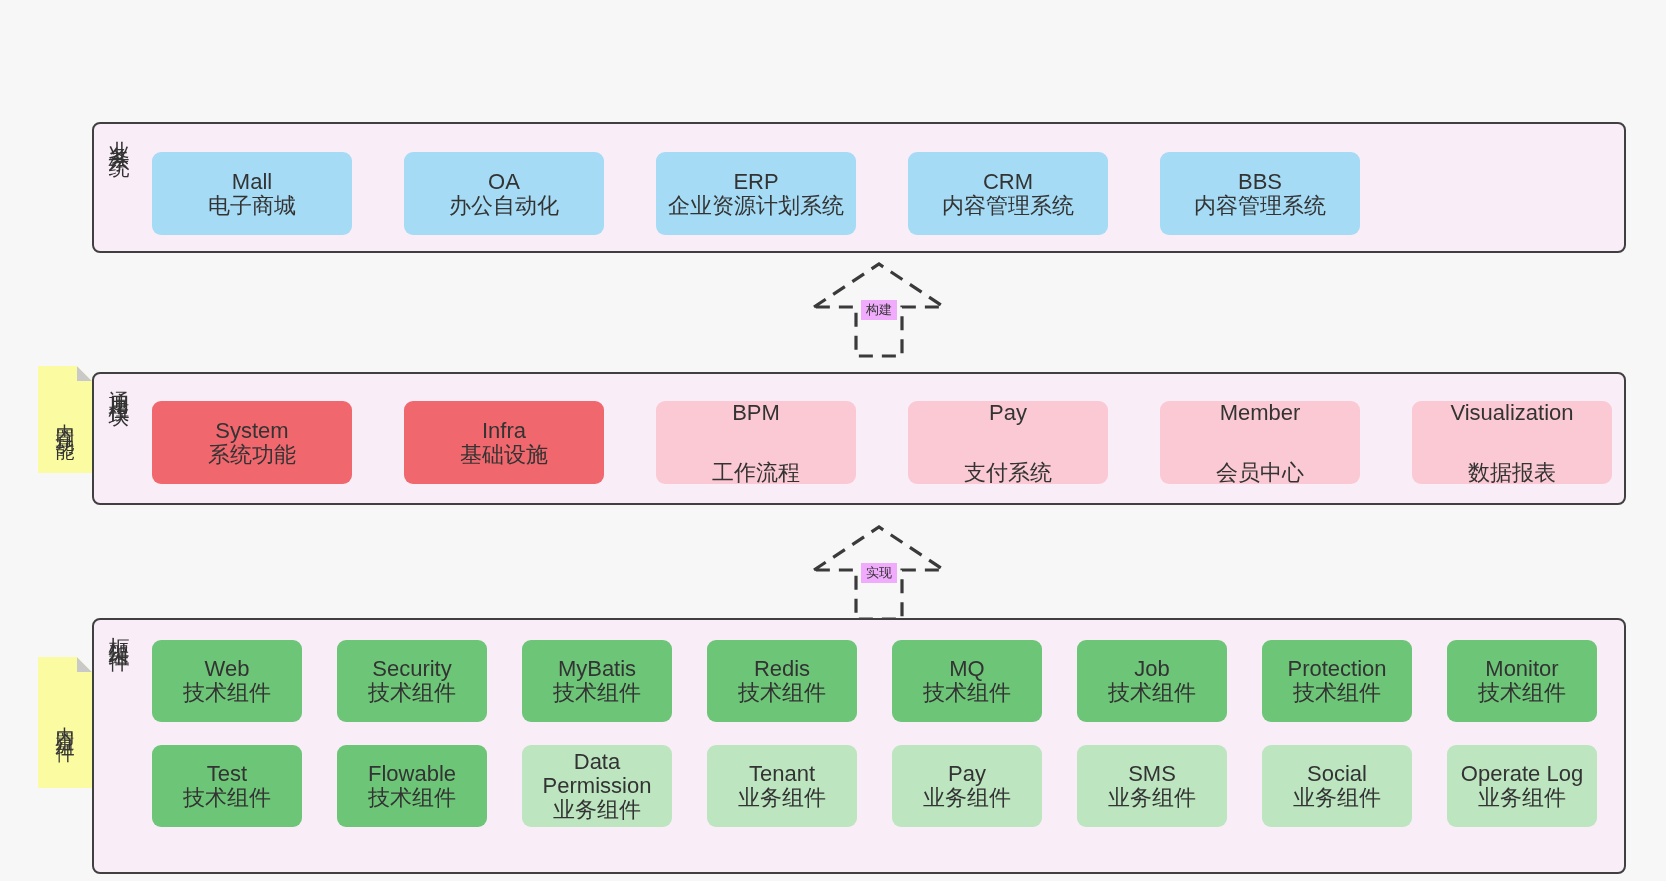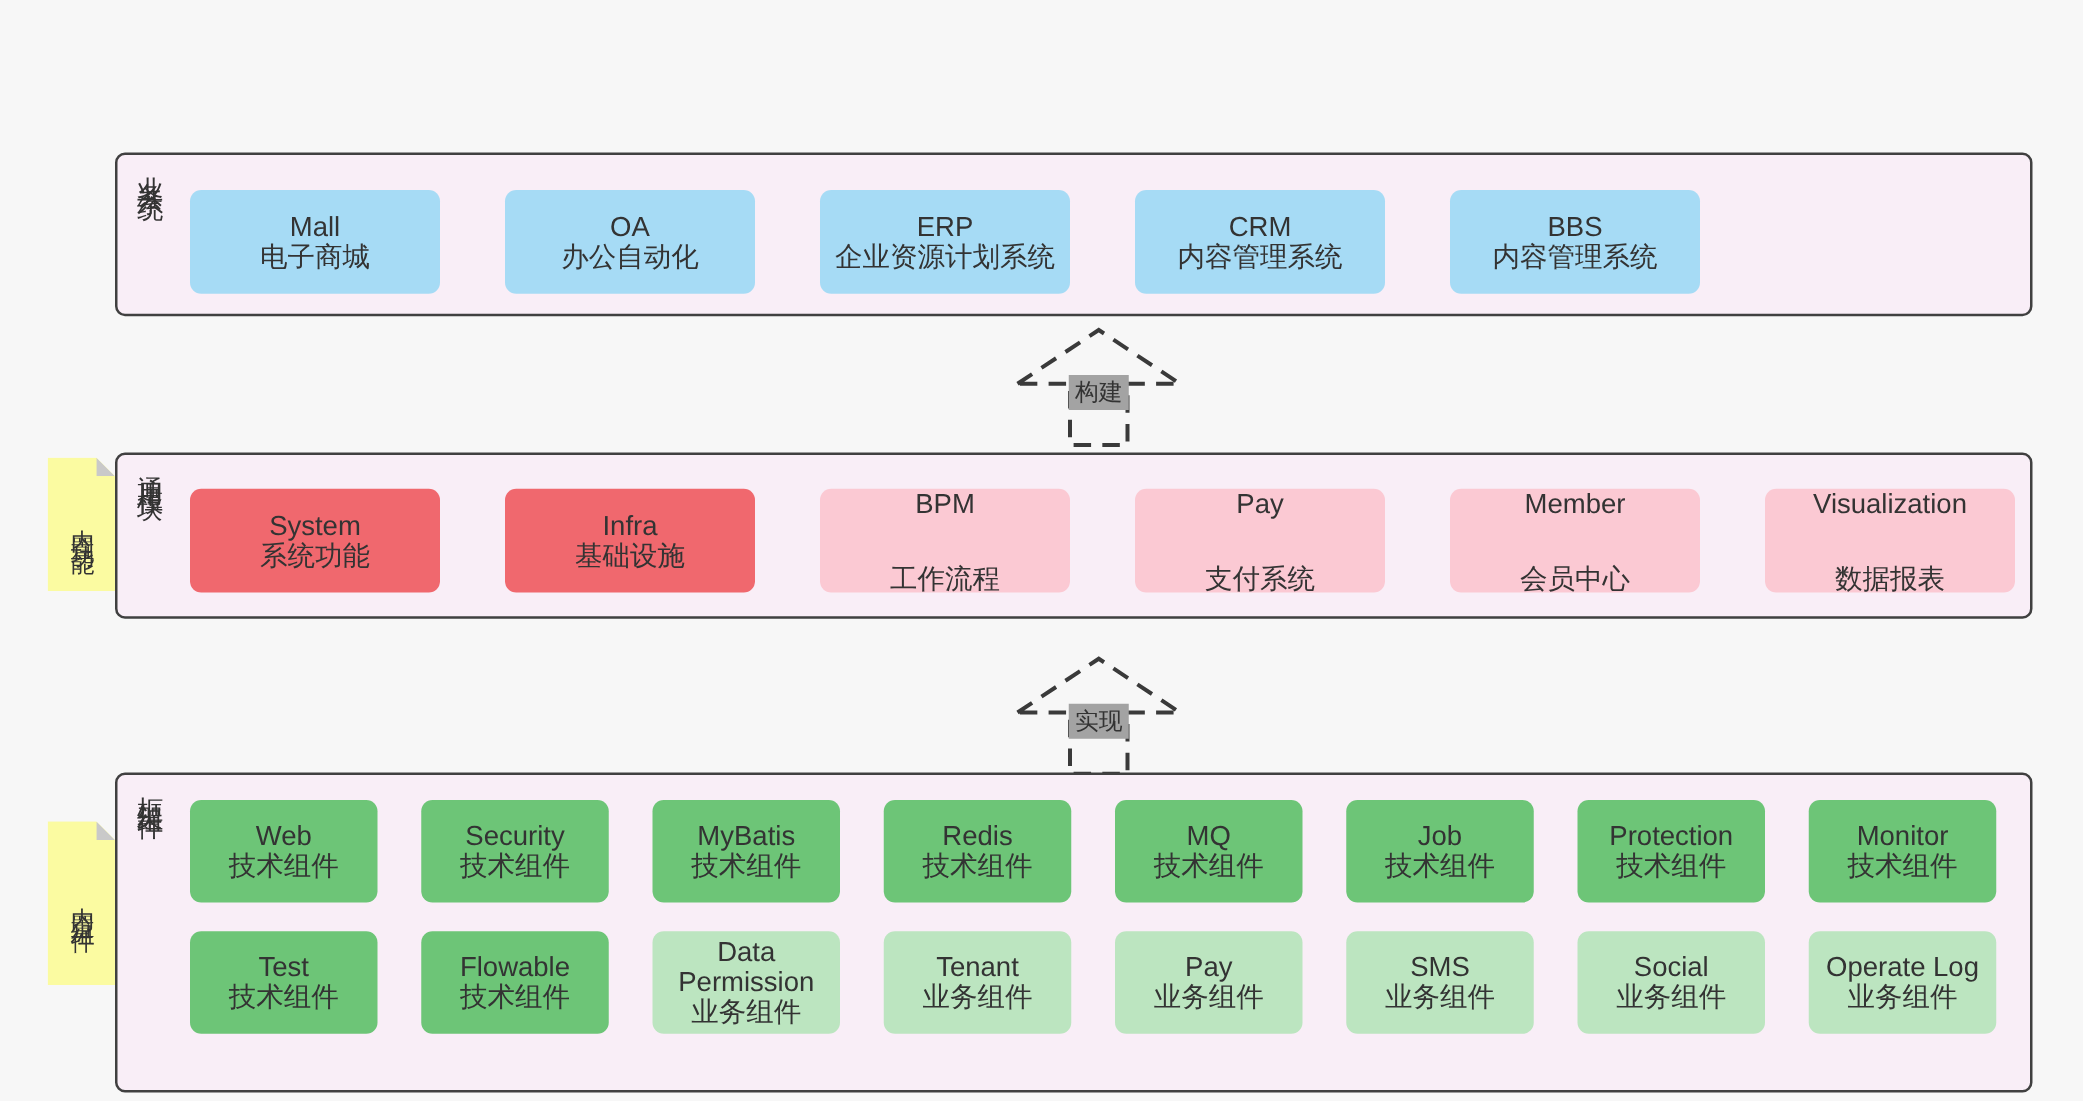--- a/index.html
+++ b/index.html
@@ -16,21 +16,21 @@
   }
   .panel{
     position:absolute;
     left:92px;width:1534px;
     background:var(--panelBg,#f9eef7);
     border:2px solid var(--panelBorder,#404040);
     border-radius:8px;
     box-sizing:border-box;
   }
   .panel-business{top:122px;height:131px;}
-  .panel-modules{top:362px;height:133px;}
+  .panel-modules{top:372px;height:133px;}
   .panel-framework{top:618px;height:256px;}
   .v-label{
     position:absolute;left:11px;top:0;bottom:0;
     display:flex;align-items:center;
     writing-mode:vertical-rl;text-orientation:upright;
     font-size:21px;letter-spacing:5px;color:#333;
     white-space:nowrap;
   }
   .box-row{
     position:absolute;left:58px;
@@ -80,23 +80,23 @@
   }
   .arrow{
     position:absolute;left:804px;width:150px;height:103px;
   }
   .arrow-build{top:259px;}
   .arrow-implement{top:522px;}
   .arrow svg{position:absolute;inset:0;}
   .arrow-label{
     position:absolute;left:50%;top:41px;
     transform:translateX(-50%);
-    background:#a3a3a3;
+    background:#f0abfc;
     padding:1px 5px;
-    font-size:19px;color:#333;
+    font-size:13px;color:#333;
     white-space:nowrap;
   }
 </style>
 </head>
 <body>
 
 <div class="canvas">
 
   <section class="panel panel-business">
     <div class="v-label">业务系统</div>

